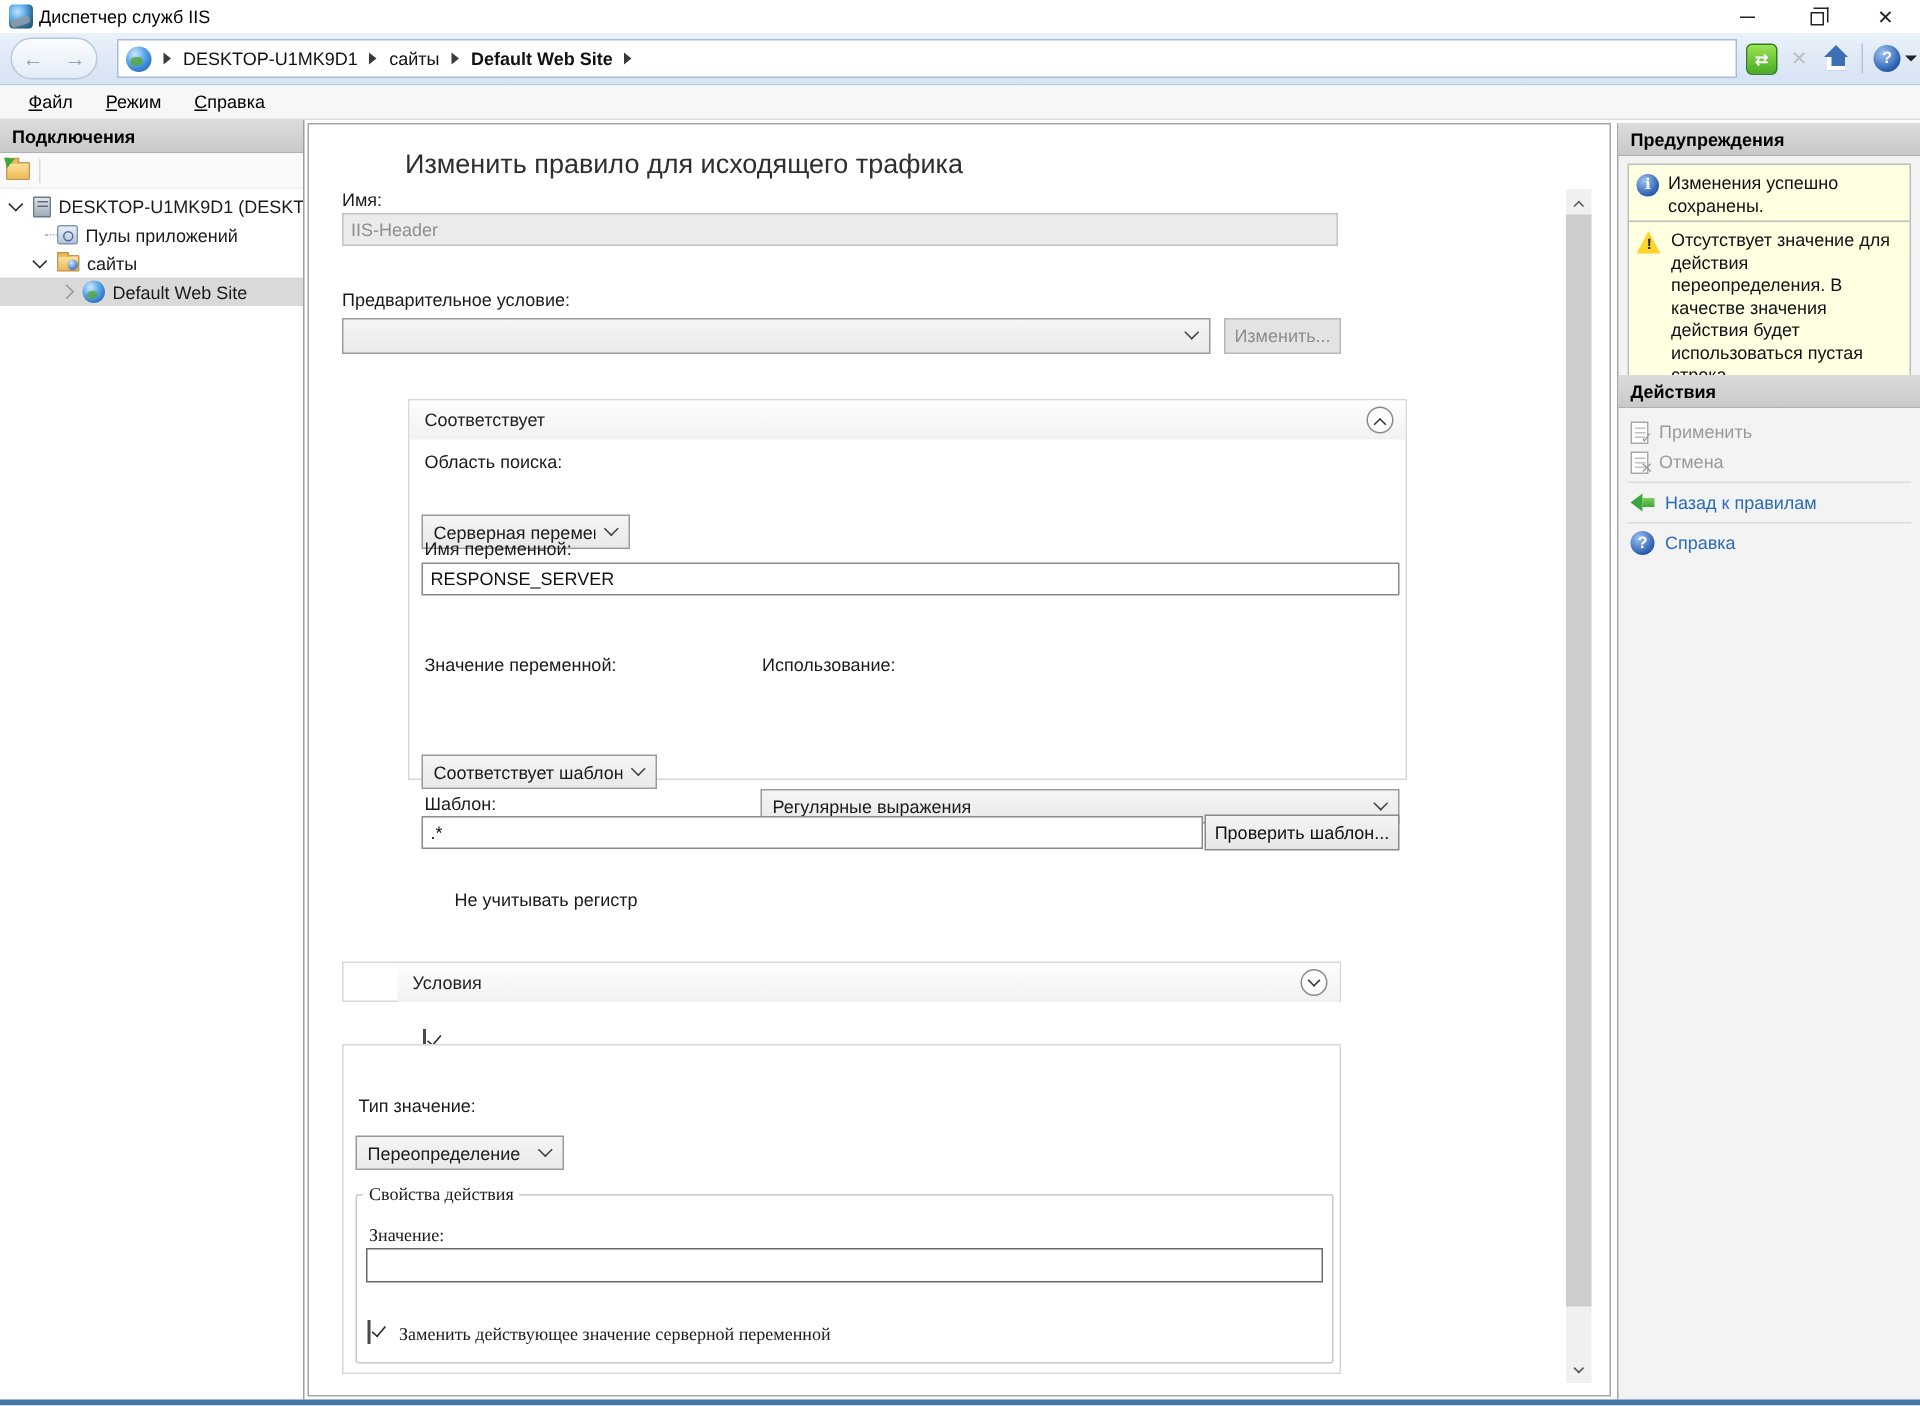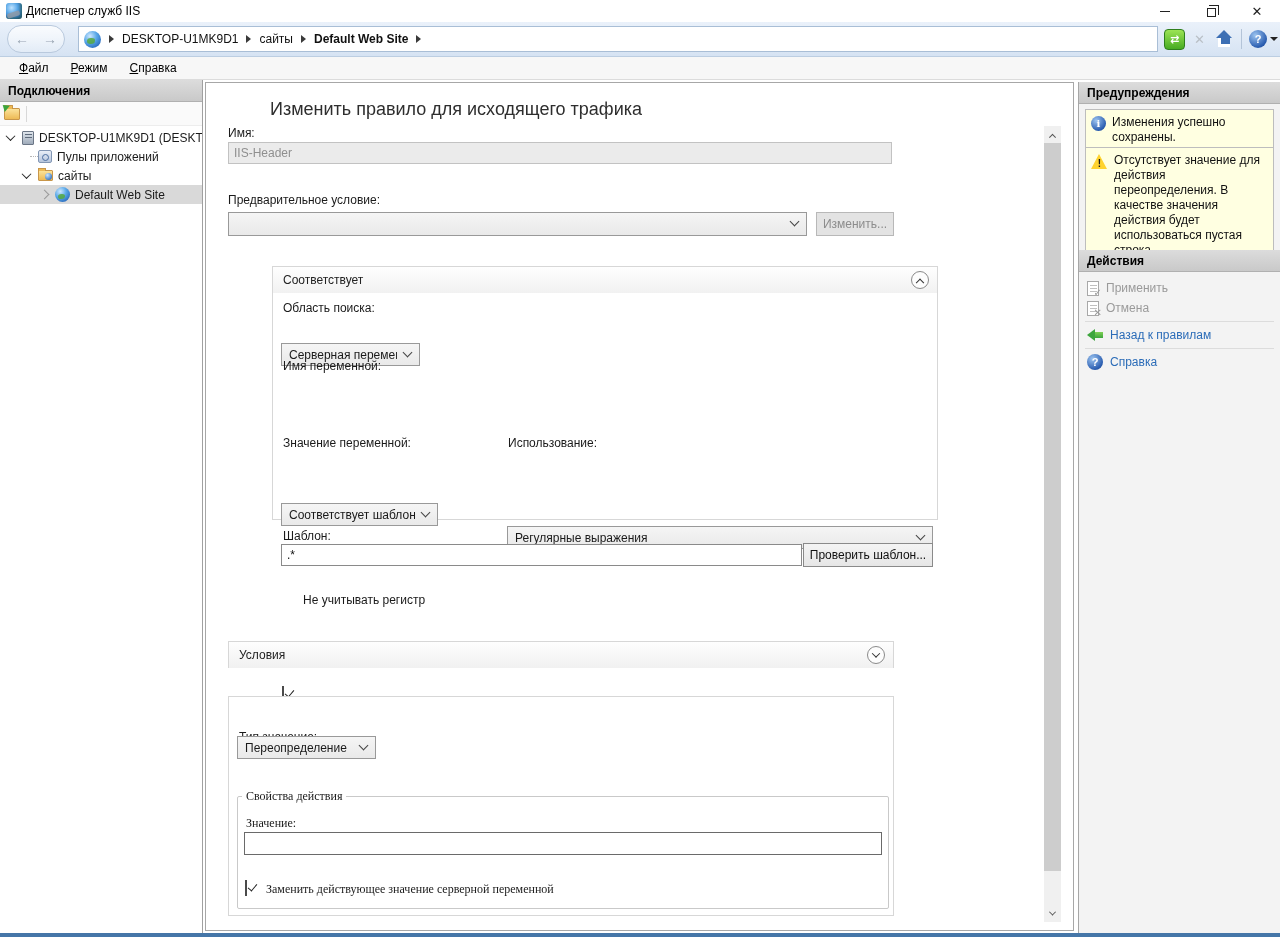--- a/index.html
+++ b/index.html
@@ -279,53 +279,54 @@
       <span class="circ-btn">
           <span class="chev up"></span>
         </span>
     </div>
     <div class="abs lbl" style="left:10px; top:34px;">Область поиска:</div>
     <div class="abs combo" style="left:8px; top:50px; width:139px; height:23px;">
       <span class="cv">Серверная переменн</span>
       <span class="combo-chev"></span>
     </div>
     <div class="abs lbl" style="left:10px; top:92px;">Имя переменной:</div>
+    <input class="abs txtin" style="left: 8px; top: 108px; width: 652px; height: 22px;" value="RESPONSE_SERVER">
     <div class="abs lbl" style="left:10px; top:169px;">Значение переменной:</div>
     <div class="abs combo" style="left:8px; top:187px; width:157px; height:23px;">
       <span class="cv">Соответствует шаблону</span>
       <span class="combo-chev"></span>
     </div>
     <div class="abs lbl" style="left:235px; top:169px;">Использование:</div>
     <div class="abs combo" style="left:234px; top:187px; width:426px; height:23px;">
       <span class="cv">Регулярные выражения</span>
       <span class="combo-chev"></span>
     </div>
     <div class="abs lbl" style="left:10px; top:262px;">Шаблон:</div>
     <input class="abs txtin" style="left: 8px; top: 277px; width: 521px; height: 22px;" value=".*">
     <div class="abs btn" style="left:530px; top:276px; width:130px; height:24px;">
       <span>Проверить шаблон...</span>
     </div>
     <span class="abs checkbox checked" style="left:9px; top:325px;"></span>
     <div class="abs lbl" style="left:30px; top:326px;">Не учитывать регистр</div>
   </div>
 
   
-  <div class="abs sectbox" style="left:22px; top:558px; width:666px; height:27px;">
+  <div class="abs sectbox" style="left:22px; top:558px; width:666px; height:27px;padding-left:36px;">
     <div class="sect-hdr">
       <span>Условия</span>
       <span class="circ-btn">
           <span class="chev down2"></span>
         </span>
     </div>
   </div>
 
   
   <div class="abs sectbox" style="left:22px; top:613px; width:666px; height:220px;">
     <div class="abs lbl" style="left:10px; top:33px;">Тип значение:</div>
-    <div class="abs combo" style="left:8px; top:39px; width:139px; height:23px;">
+    <div class="abs combo" style="left:8px; top:60px; width:139px; height:23px;">
       <span class="cv">Переопределение</span>
       <span class="combo-chev"></span>
     </div>
     <fieldset class="abs propset" style="left:8px; top:92px; width:652px; height:120px;">
       <legend>Свойства действия</legend>
       <div class="abs lbl" style="left:8px; top:12px;">Значение:</div>
       <input class="abs txtin" style="left: 6px; top: 28px; width: 638px; height: 23px; border-color: rgb(106, 106, 106);" value="">
       <span class="abs checkbox checked" style="left:7px; top:77px;"></span>
       <div class="abs lbl" style="left:28px; top:78px;">Заменить действующее значение серверной переменной</div>
     </fieldset>

